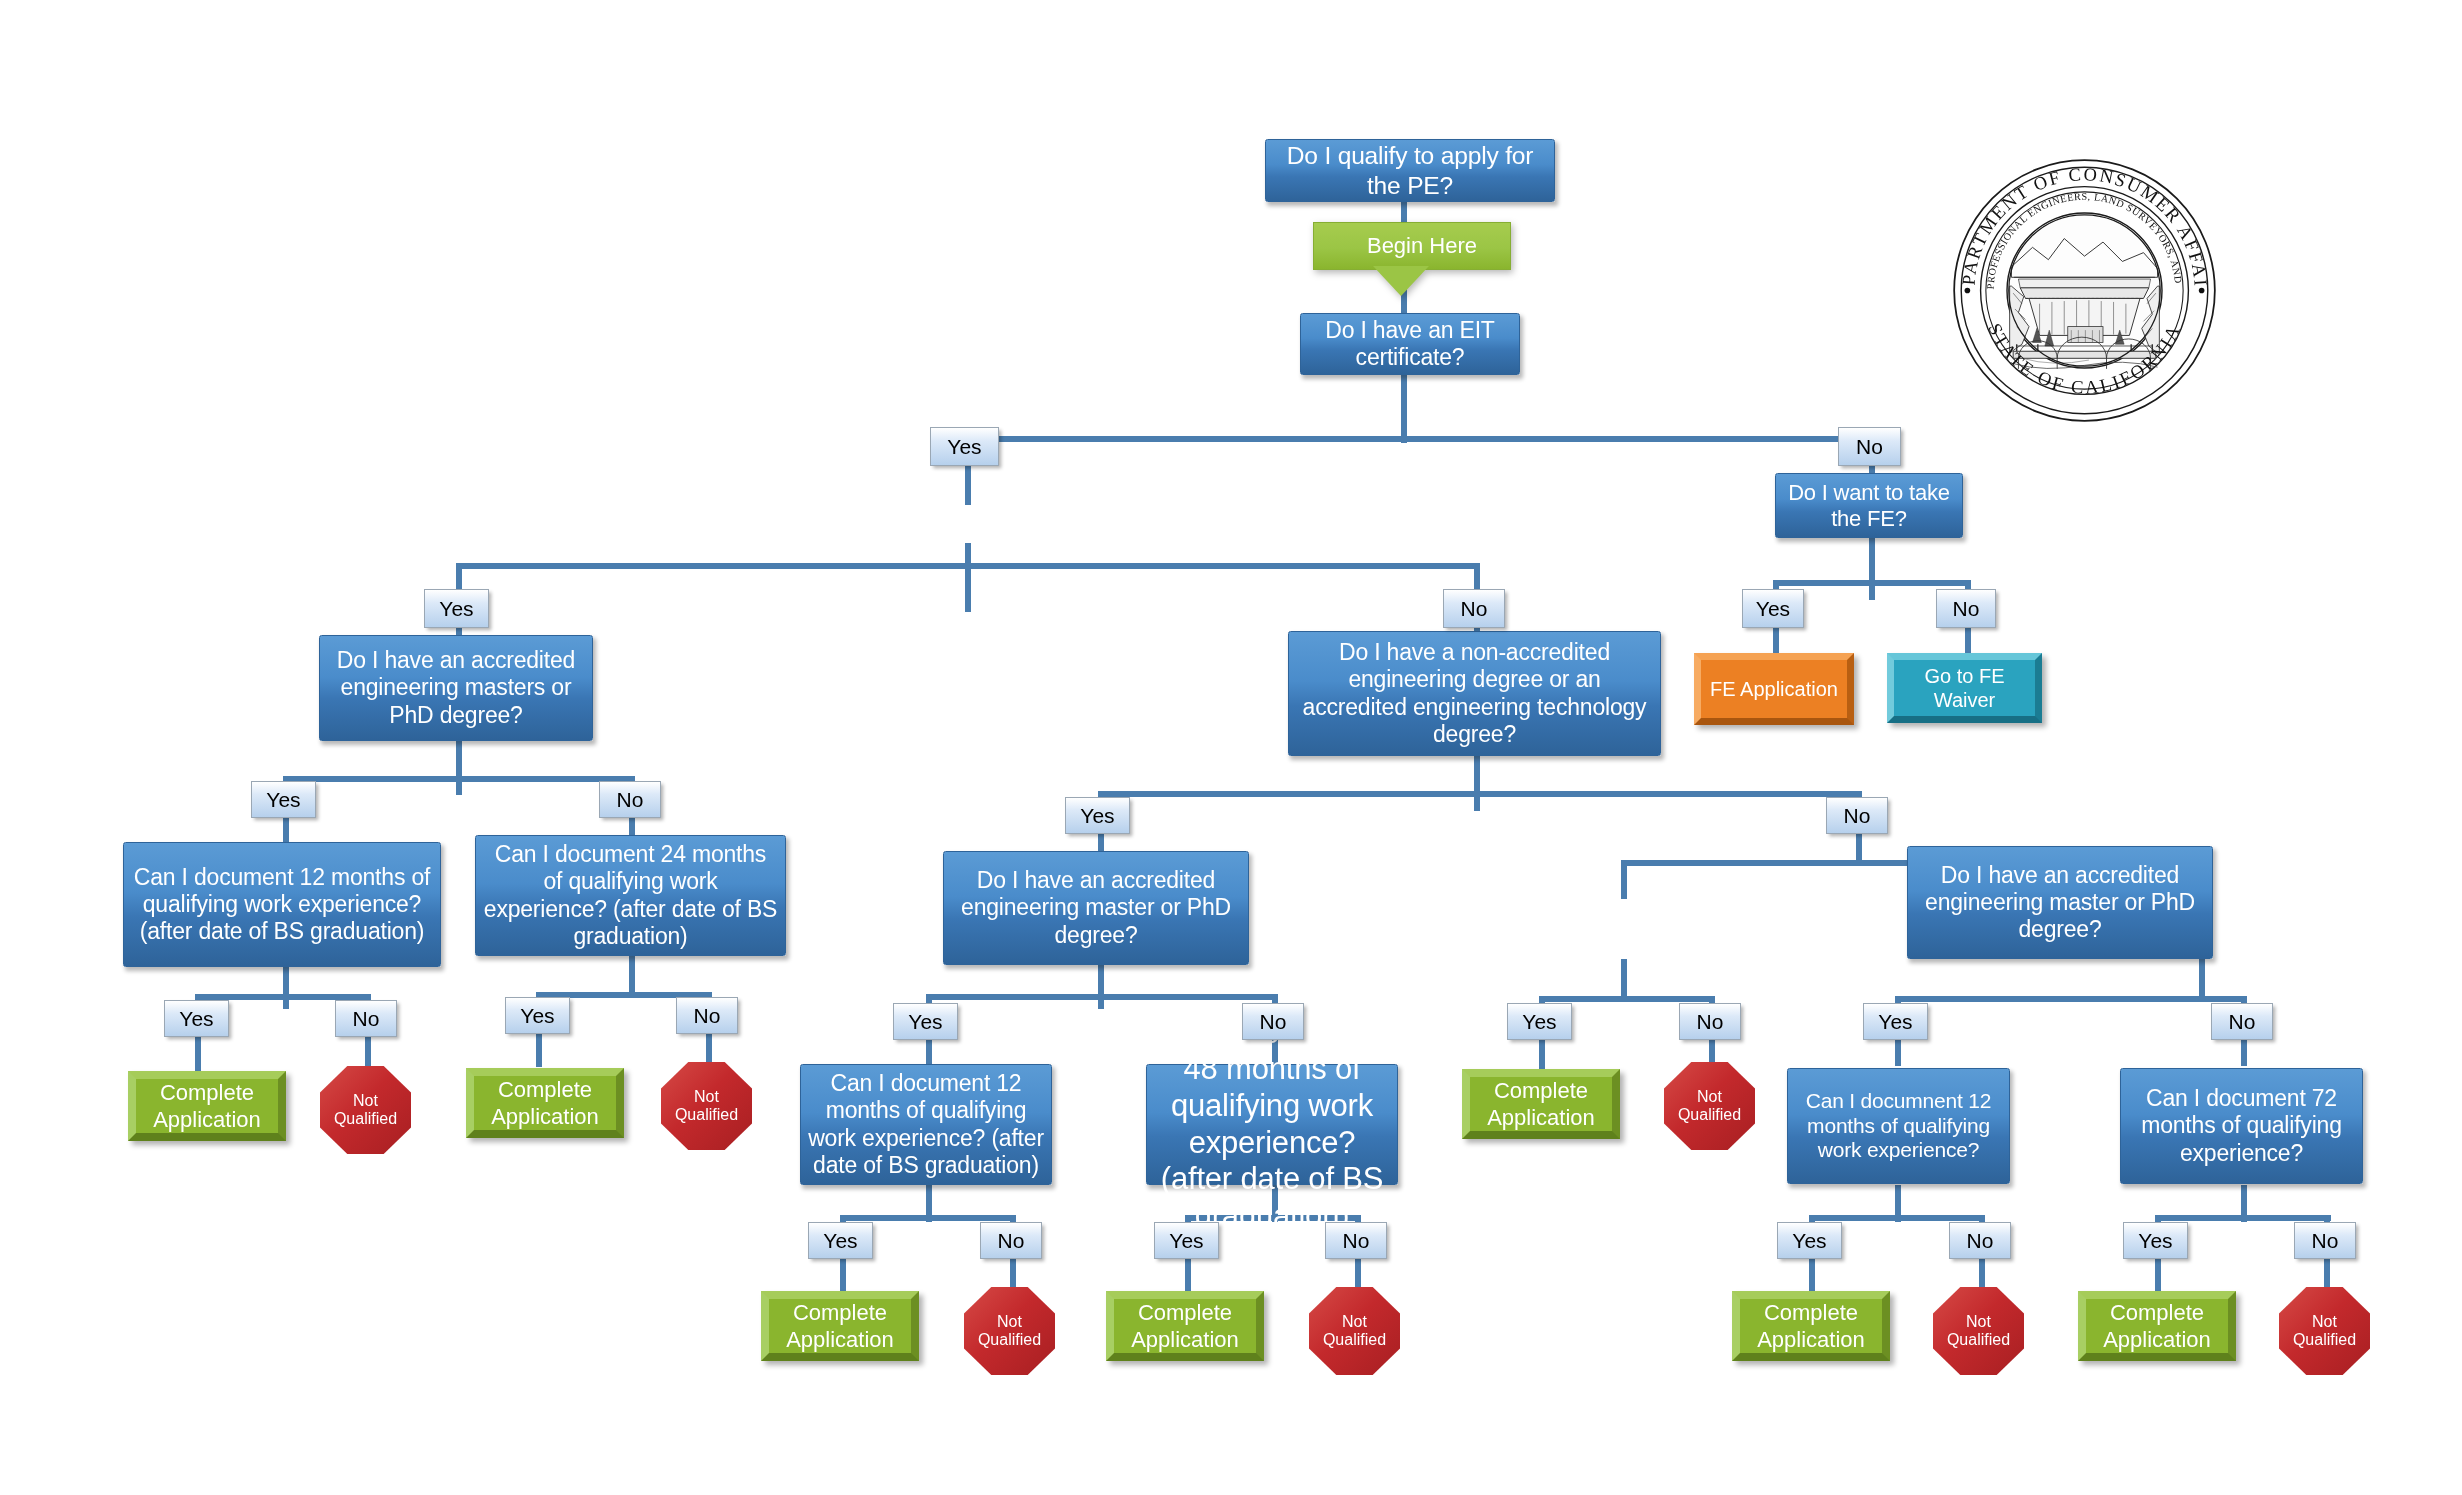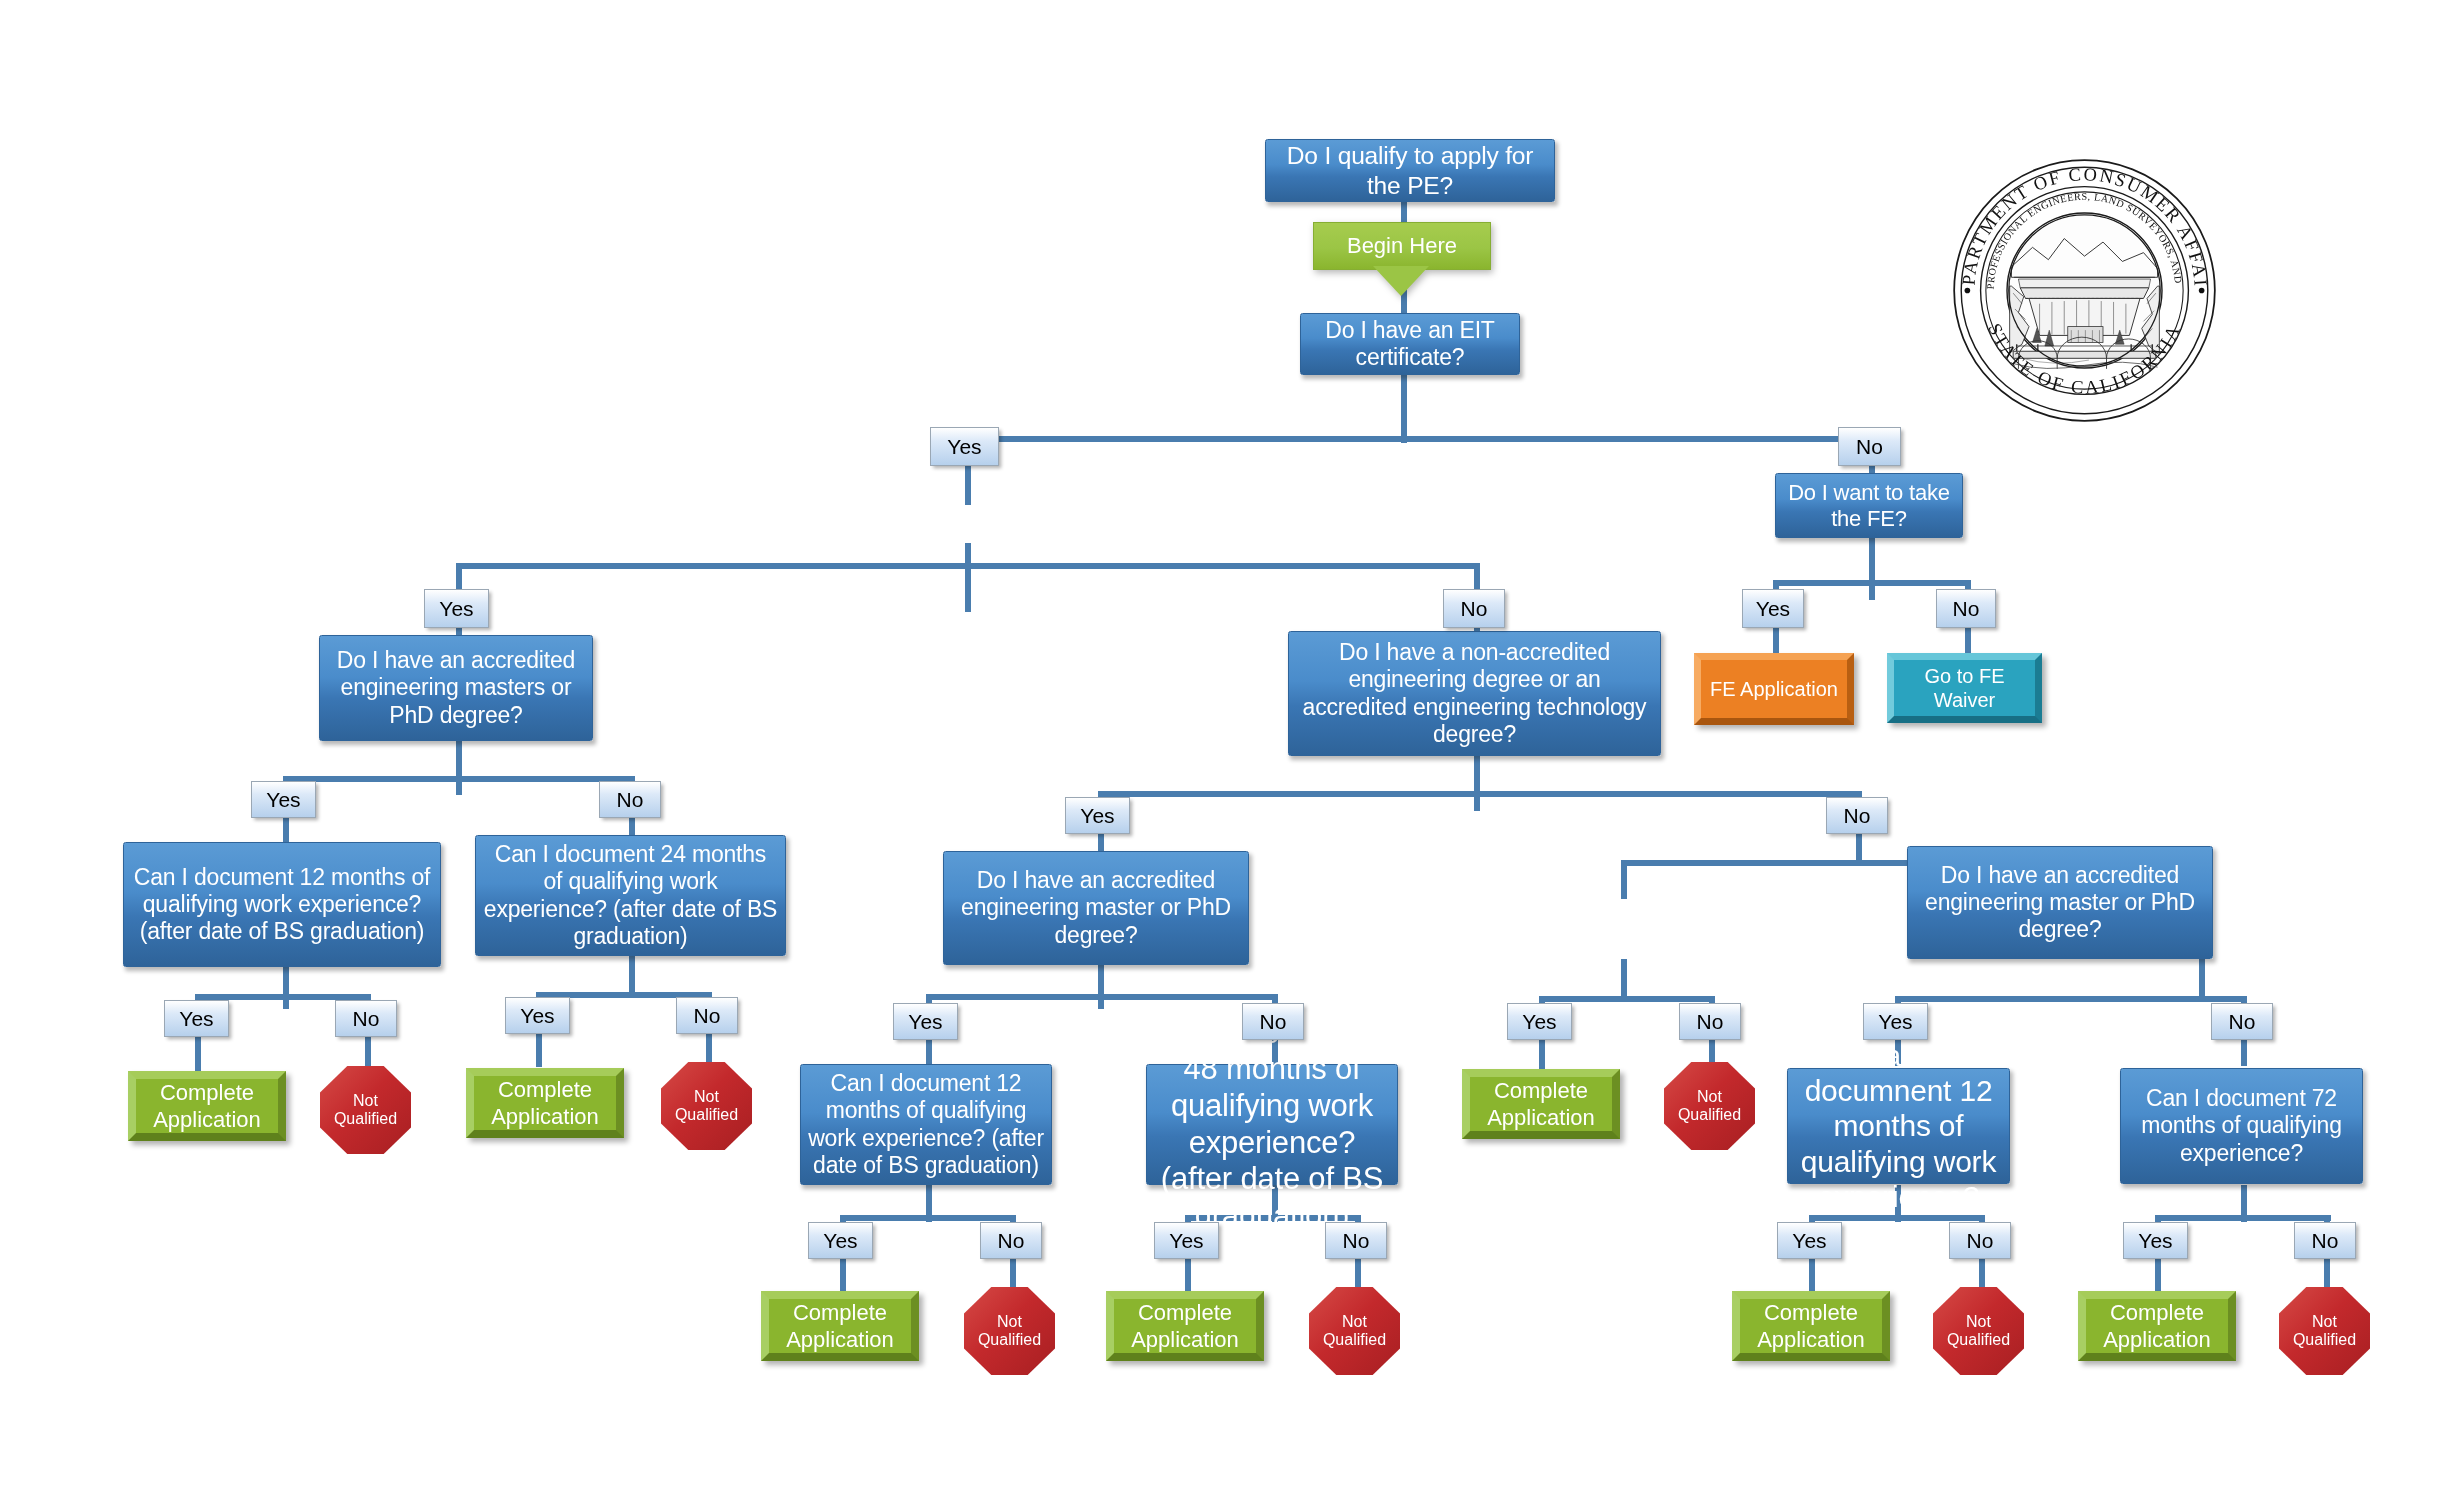--- a/index.html
+++ b/index.html
@@ -145,20 +145,21 @@
     left: 0; top: 0;
     width: 176px;
     height: 46px;
     background: linear-gradient(to bottom, #a6cc4e 0%, #9bc545 55%, #8ab52e 100%);
     border: 0.9px solid #86ae33;
     display: flex;
     align-items: center;
     justify-content: center;
     color: #ffffff;
     font-size: 22px;
+    padding-left: 20px;
   }
   .begin-arrow {
     position: absolute;
     left: 60px;
     top: 44px;
     width: 0; height: 0;
     border-left: 28px solid transparent;
     border-right: 28px solid transparent;
     border-top: 30px solid #9bc545;
   }
@@ -426,21 +427,21 @@
     <span>Can I document 48 months of qualifying work experience? (after date of BS graduation)</span>
   </div>
 
   <div class="node-green" style="left:1462px; top:1069px; width:158px; height:70px;">
     <span>Complete Application</span>
   </div>
   <div class="node-red" style="left:1664px; top:1062px; width:91px; height:88px;">
     <span>Not Qualified</span>
   </div>
 
-  <div class="node-blue" style="left:1787px; top:1068px; width:223px; height:116px; font-size:30px;">
+  <div class="node-blue" style="left:1787px; top:1068px; width:223px; height:116px; font-size:21px;">
     <span>Can I documnent 12 months of qualifying work experience?</span>
   </div>
   <div class="node-blue" style="left:2120px; top:1068px; width:243px; height:116px; font-size:23px;">
     <span>Can I document 72 months of qualifying experience?</span>
   </div>
 
   <div class="lbl" style="left:808px; top:1222px; width:65px; height:37px;">
     <span>Yes</span>
   </div>
   <div class="lbl" style="left:980px; top:1222px; width:62px; height:37px;">

